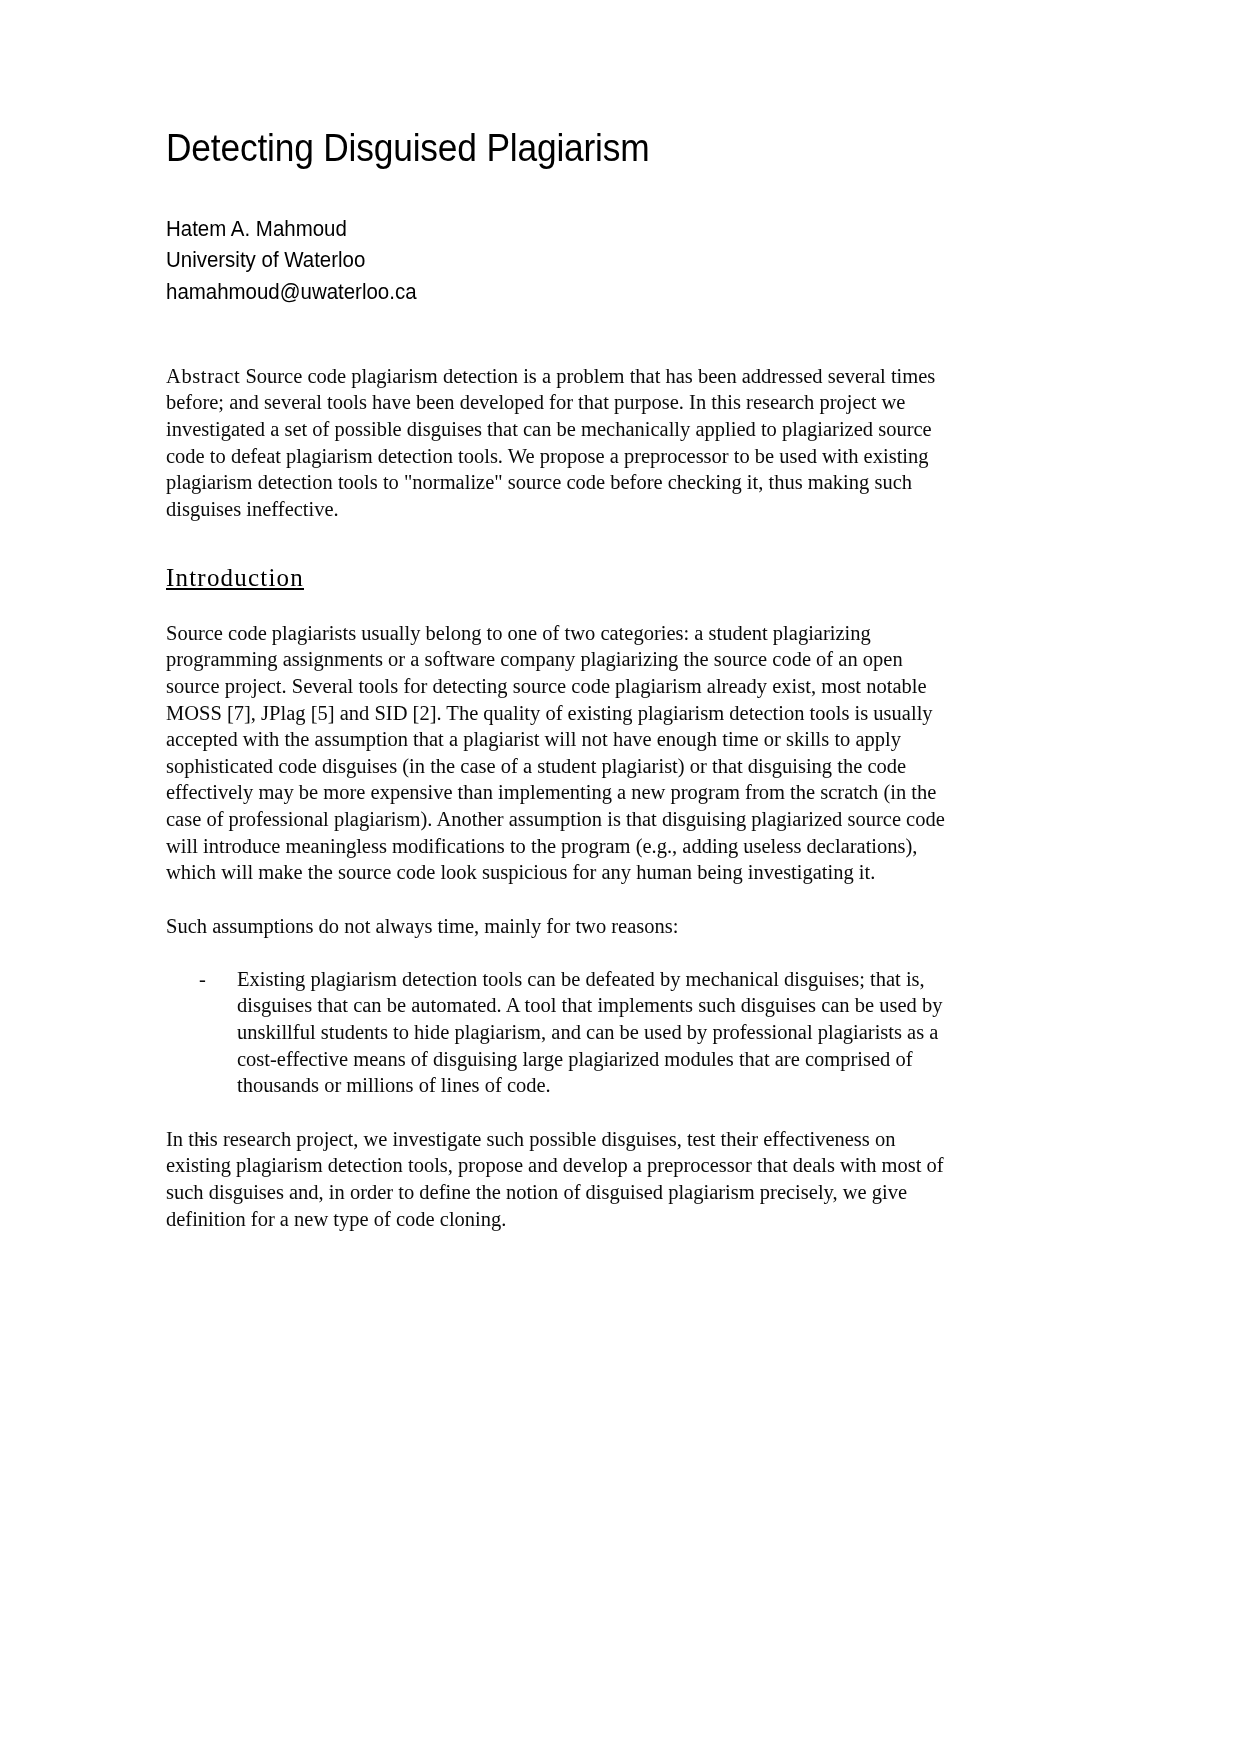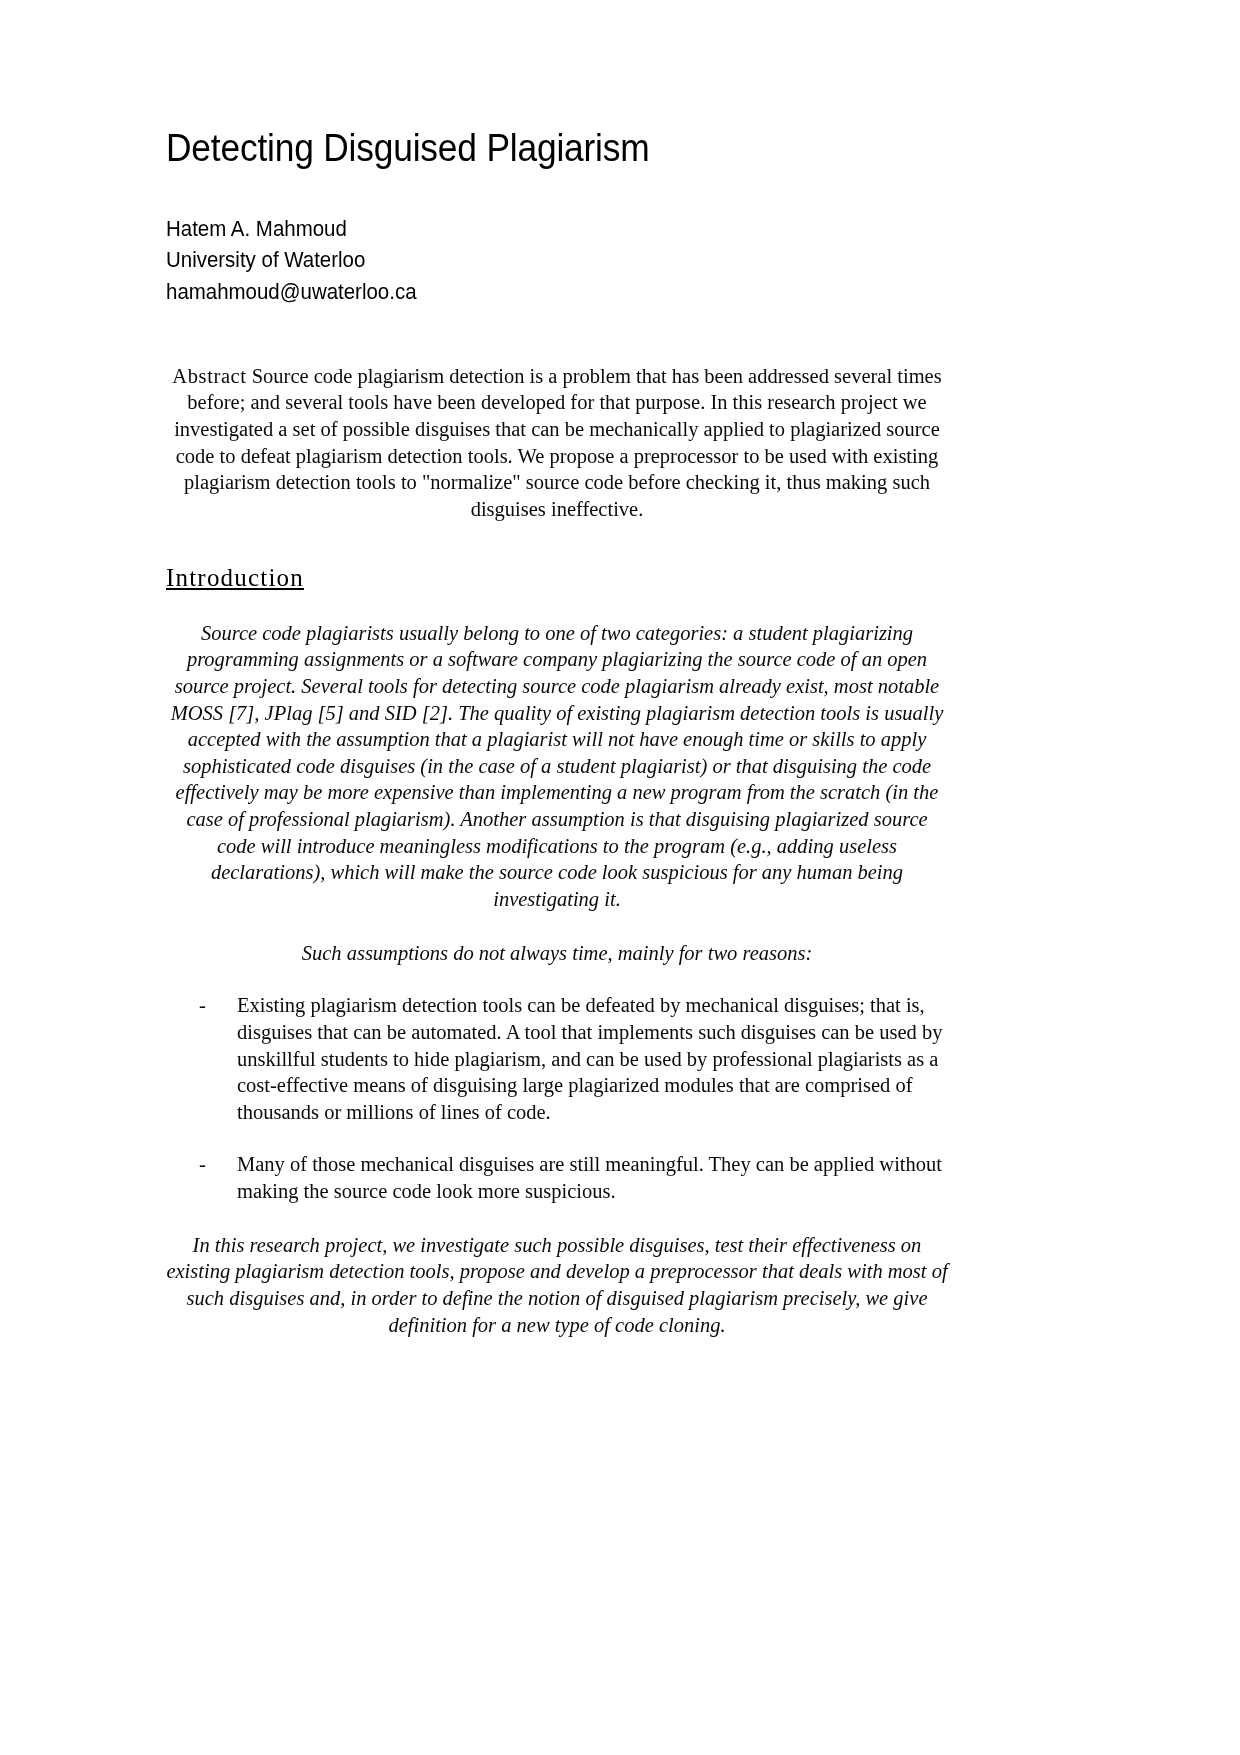--- a/index.html
+++ b/index.html
@@ -55,21 +55,21 @@
     transform: scaleX(0.93);
     transform-origin: left top;
   }
   .author-line { white-space: nowrap; }
 
   
   .para {
     font-family: "Liberation Serif", "DejaVu Serif", serif;
     font-size: 20.5px;
     line-height: 1.30;
-    text-align: center;
+    text-align: left;
     margin: 0;
     color: #0a0a0a;
   }
   .abstract {
     margin-top: 56px;
   }
   .abstract-label {
     letter-spacing: 0.6px;
   }
 
@@ -78,21 +78,21 @@
     font-family: "Liberation Serif", "DejaVu Serif", serif;
     font-size: 25px;
     font-weight: 400;
     letter-spacing: 1.2px;
     line-height: 1.2;
     margin: 0;
     padding-top: 40px;
     text-decoration: underline;
   }
 
-  .para-gap { margin-top: 27px; font-style: italic; }
+  .para-gap { margin-top: 27px; }
 
   
   .dash-list {
     margin: 26px 0 0 0;
     padding: 0;
     list-style: none;
   }
   .dash-item {
     position: relative;
     padding-left: 71px;
@@ -137,20 +137,19 @@
 
     <p class="para para-gap">Such assumptions do not always time, mainly for two reasons:</p>
 
     <ul class="dash-list">
       <li class="dash-item">
         <span class="dash-marker">-</span>
         <span>Existing plagiarism detection tools can be defeated by mechanical disguises; that is, disguises that can be automated. A tool that implements such disguises can be used by unskillful students to hide plagiarism, and can be used by professional plagiarists as a cost-effective means of disguising large plagiarized modules that are comprised of thousands or millions of lines of code.</span>
       </li>
       <li class="dash-item">
         <span class="dash-marker">-</span>
-        <span>Many of those mechanical disguises are still meaningful. They can be applied without making the source code look more suspicious.</span>
       </li>
     </ul>
 
     <p class="para para-gap">In this research project, we investigate such possible disguises, test their effectiveness on existing plagiarism detection tools, propose and develop a preprocessor that deals with most of such disguises and, in order to define the notion of disguised plagiarism precisely, we give definition for a new type of code cloning.</p>
 
   </div>
 </div>
 
 </body></html>

